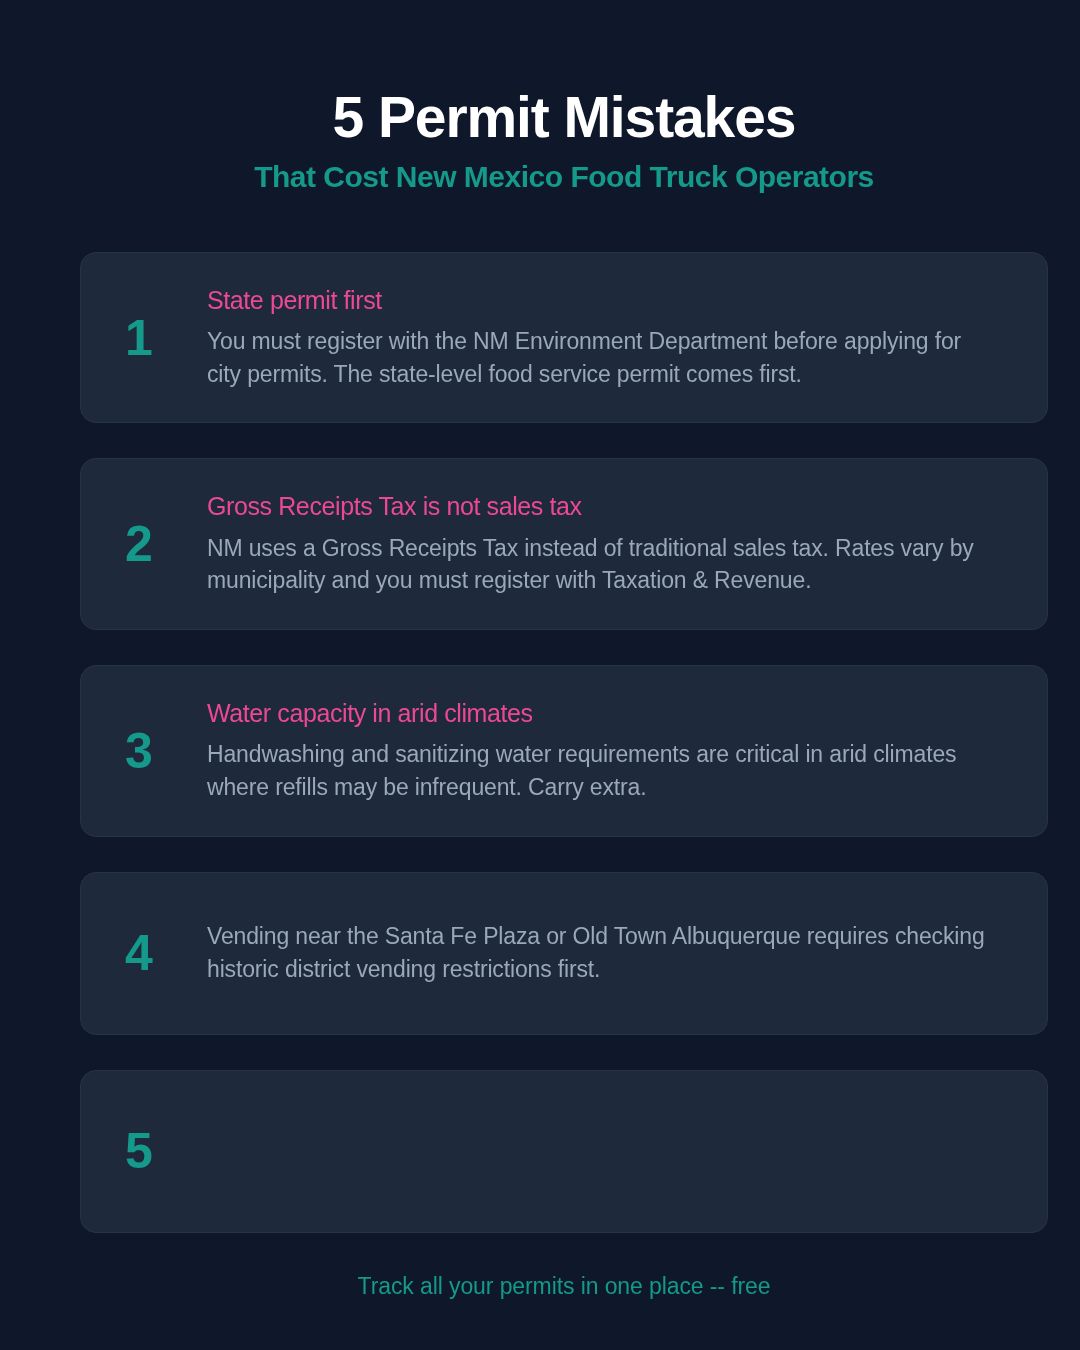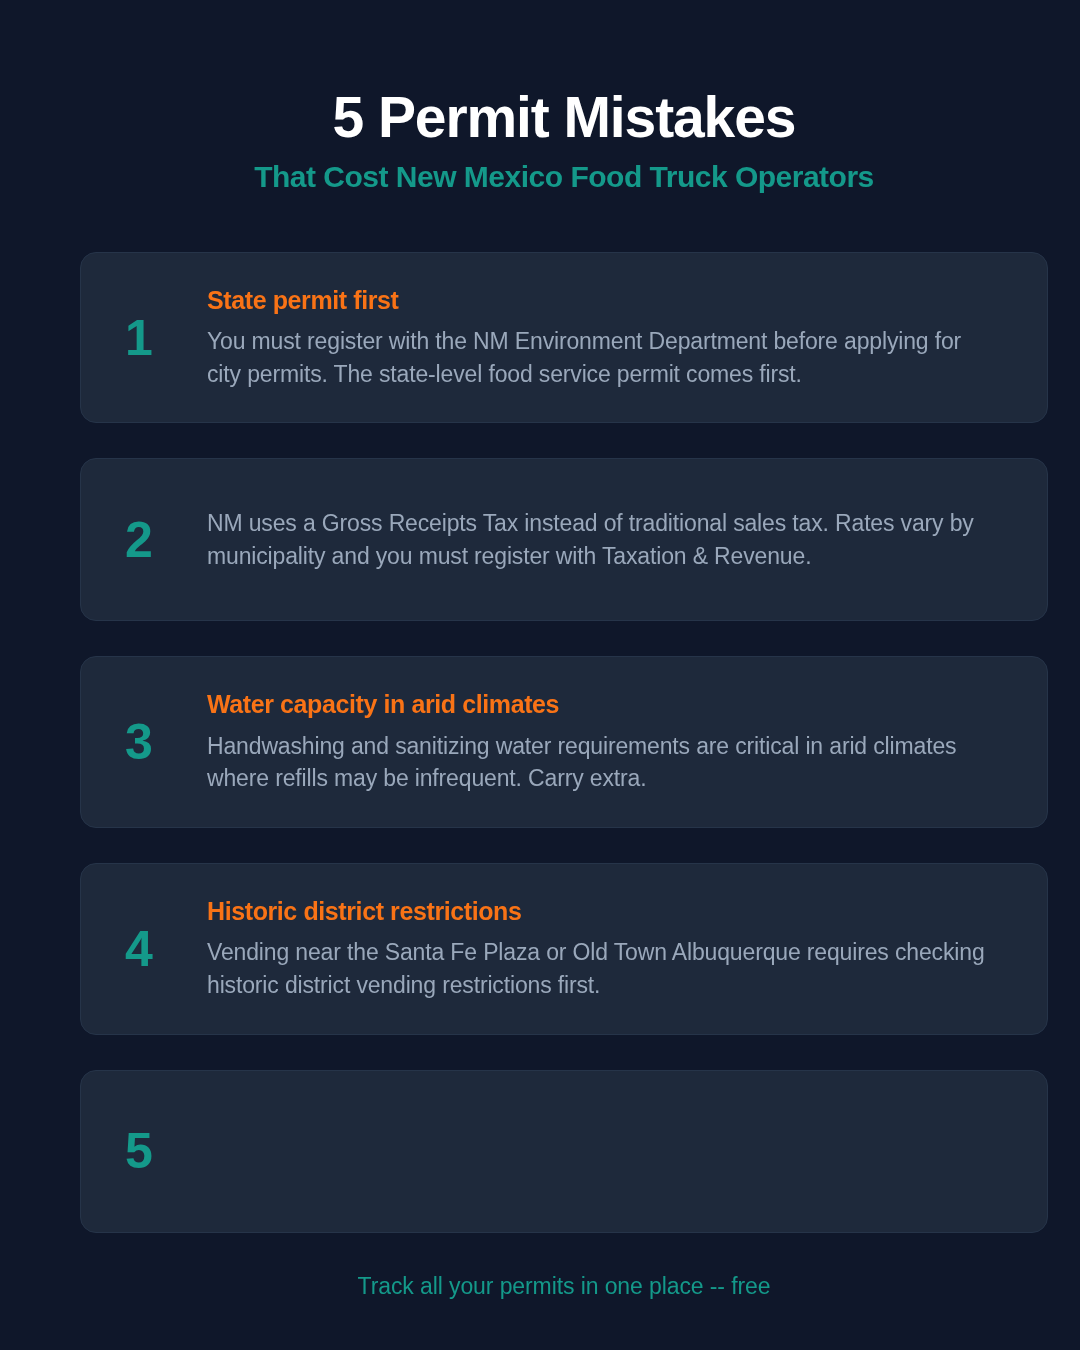--- a/index.html
+++ b/index.html
@@ -73,23 +73,23 @@
     padding-left:14px;
   }
 
   .card-body {
     flex:1 1 auto;
     min-width:0;
   }
 
   .card-heading {
     font-size:25px;
-    font-weight:700;
+    font-weight:400;
     letter-spacing:-0.4px;
-    color:#f97316;
+    color:#ec4899;
     line-height:1.25;
     margin-bottom:9px;
   }
 
   .card-text {
     font-size:23px;
     font-weight:400;
     color:#9aa8bb;
     line-height:1.42;
     letter-spacing:-0.15px;
@@ -155,36 +155,36 @@
       <div class="card-number">1</div>
       <div class="card-body">
         <div class="card-heading">State permit first</div>
         <div class="card-text">You must register with the NM Environment Department before applying for city permits. The state-level food service permit comes first.</div>
       </div>
     </div>
 
     <div class="card">
       <div class="card-number">2</div>
       <div class="card-body">
+        <div class="card-heading">Gross Receipts Tax is not sales tax</div>
         <div class="card-text">NM uses a Gross Receipts Tax instead of traditional sales tax. Rates vary by municipality and you must register with Taxation &amp; Revenue.</div>
       </div>
     </div>
 
     <div class="card">
       <div class="card-number">3</div>
       <div class="card-body">
         <div class="card-heading">Water capacity in arid climates</div>
         <div class="card-text">Handwashing and sanitizing water requirements are critical in arid climates where refills may be infrequent. Carry extra.</div>
       </div>
     </div>
 
     <div class="card">
       <div class="card-number">4</div>
       <div class="card-body">
-        <div class="card-heading">Historic district restrictions</div>
         <div class="card-text">Vending near the Santa Fe Plaza or Old Town Albuquerque requires checking historic district vending restrictions first.</div>
       </div>
     </div>
 
     <div class="card">
       <div class="card-number">5</div>
     </div>
 
   </div>
 

